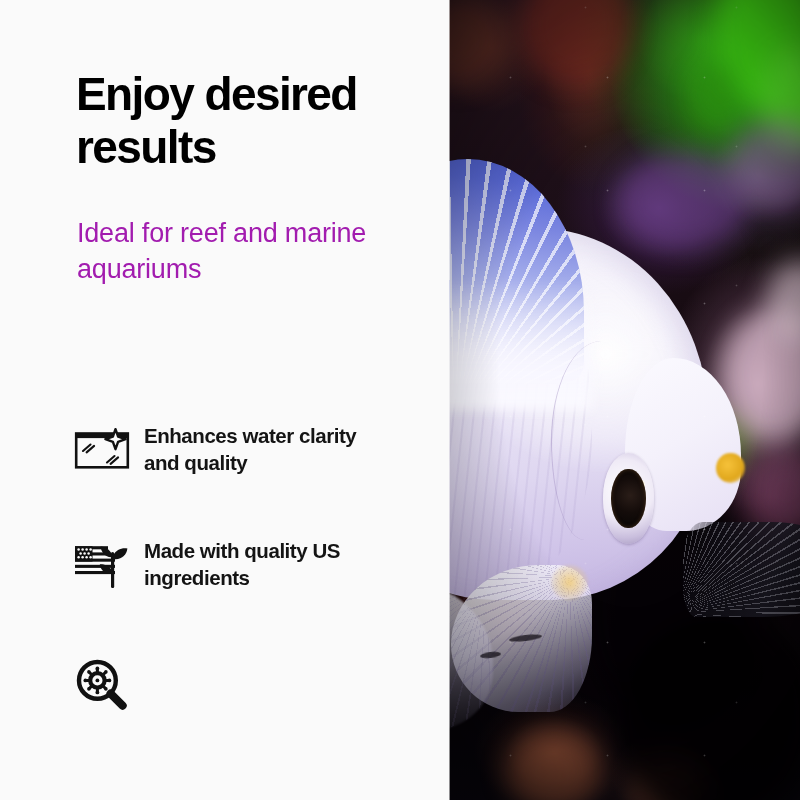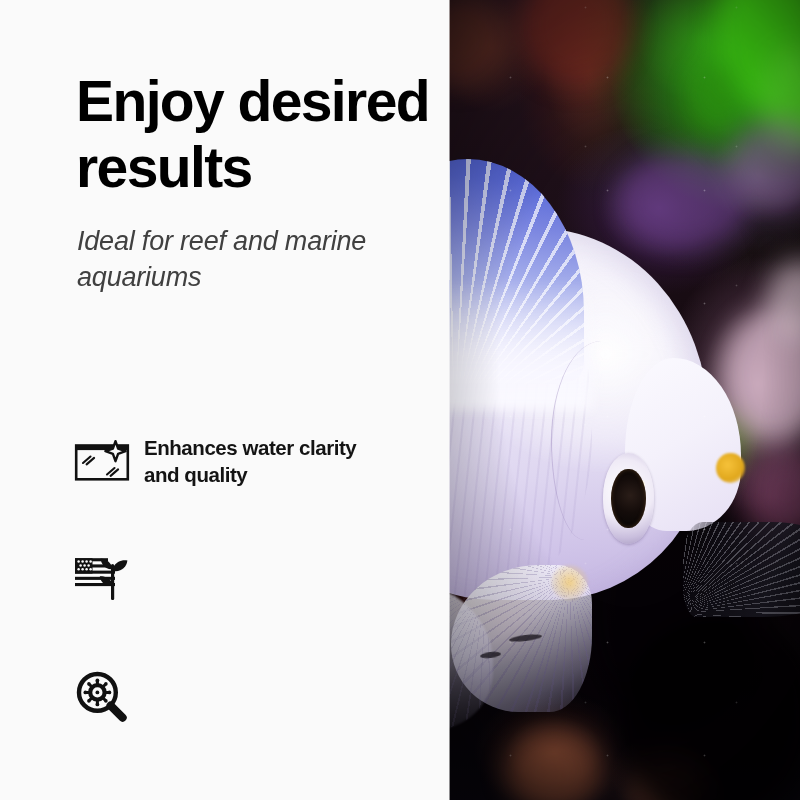--- a/index.html
+++ b/index.html
@@ -35,47 +35,46 @@
   }
 
   .headline {
     position: absolute;
     left: 76px;
     top: 68px;
     width: 370px;
     margin: 0;
     font-family: "Liberation Sans", sans-serif;
     font-weight: 700;
-    font-size: 57px;
+    font-size: 46px;
     line-height: 1.16;
     letter-spacing: -1.6px;
     color: #000000;
     -webkit-font-smoothing: antialiased;
   }
 
   .subhead {
     position: absolute;
     left: 77px;
-    top: 224px;
+    top: 216px;
     width: 360px;
     margin: 0;
     font-family: "Liberation Sans", sans-serif;
     font-weight: 300;
     font-size: 27px;
     line-height: 1.33;
     letter-spacing: -0.2px;
-    color: #404040;
-    font-style: italic;
+    color: #a21caf;
   }
 
   
   .features {
     position: absolute;
     left: 0;
-    top: 424px;
+    top: 412px;
     width: 414px;
   }
 
   .feature-row {
     position: relative;
     display: flex;
     align-items: flex-start;
     padding-left: 74px;
     padding-right: 18px;
   }
@@ -524,20 +523,21 @@
 
             <path d="M38.6 46.5 L38.6 13.5" stroke="#111111" stroke-width="3.2" stroke-linecap="round" fill="none"></path>
 
             <path d="M38.8 16.2 C41.8 9.4 48.4 7.6 53.4 8.6 C52.6 14.6 48.2 19.4 41.2 19.2 C39.8 19.1 39.0 17.8 38.8 16.2 Z" fill="#111111"></path>
 
             <path d="M38.4 14.6 C35.0 8.8 31.0 6.6 26.6 6.4 C27.0 12.0 31.2 16.8 37.0 17.2 C38.0 17.2 38.4 16.0 38.4 14.6 Z" fill="#111111"></path>
 
             <path d="M38.4 30.6 C34.6 25.4 30.0 24.0 25.8 24.2 C26.6 30.0 31.0 34.4 37.0 34.0 C38.0 33.9 38.5 32.2 38.4 30.6 Z" fill="#111111"></path>
           </svg>
         </span>
+        <p class="feature-text">Made with quality US ingredients</p>
       </div>
 
       <div class="feature-row f3">
         <span class="feature-icon">
           <svg width="54" height="54" viewBox="0 0 54 54" aria-hidden="true">
             <circle cx="23.4" cy="23.4" r="18.4" fill="none" stroke="#111111" stroke-width="4.4"></circle>
             <path d="M36.6 36.6 L48.6 48.6" stroke="#111111" stroke-width="8.2" stroke-linecap="round"></path>
 
             <circle cx="23.4" cy="23.4" r="7.2" fill="none" stroke="#111111" stroke-width="4.2"></circle>
             <circle cx="23.4" cy="23.4" r="1.9" fill="#111111"></circle>

